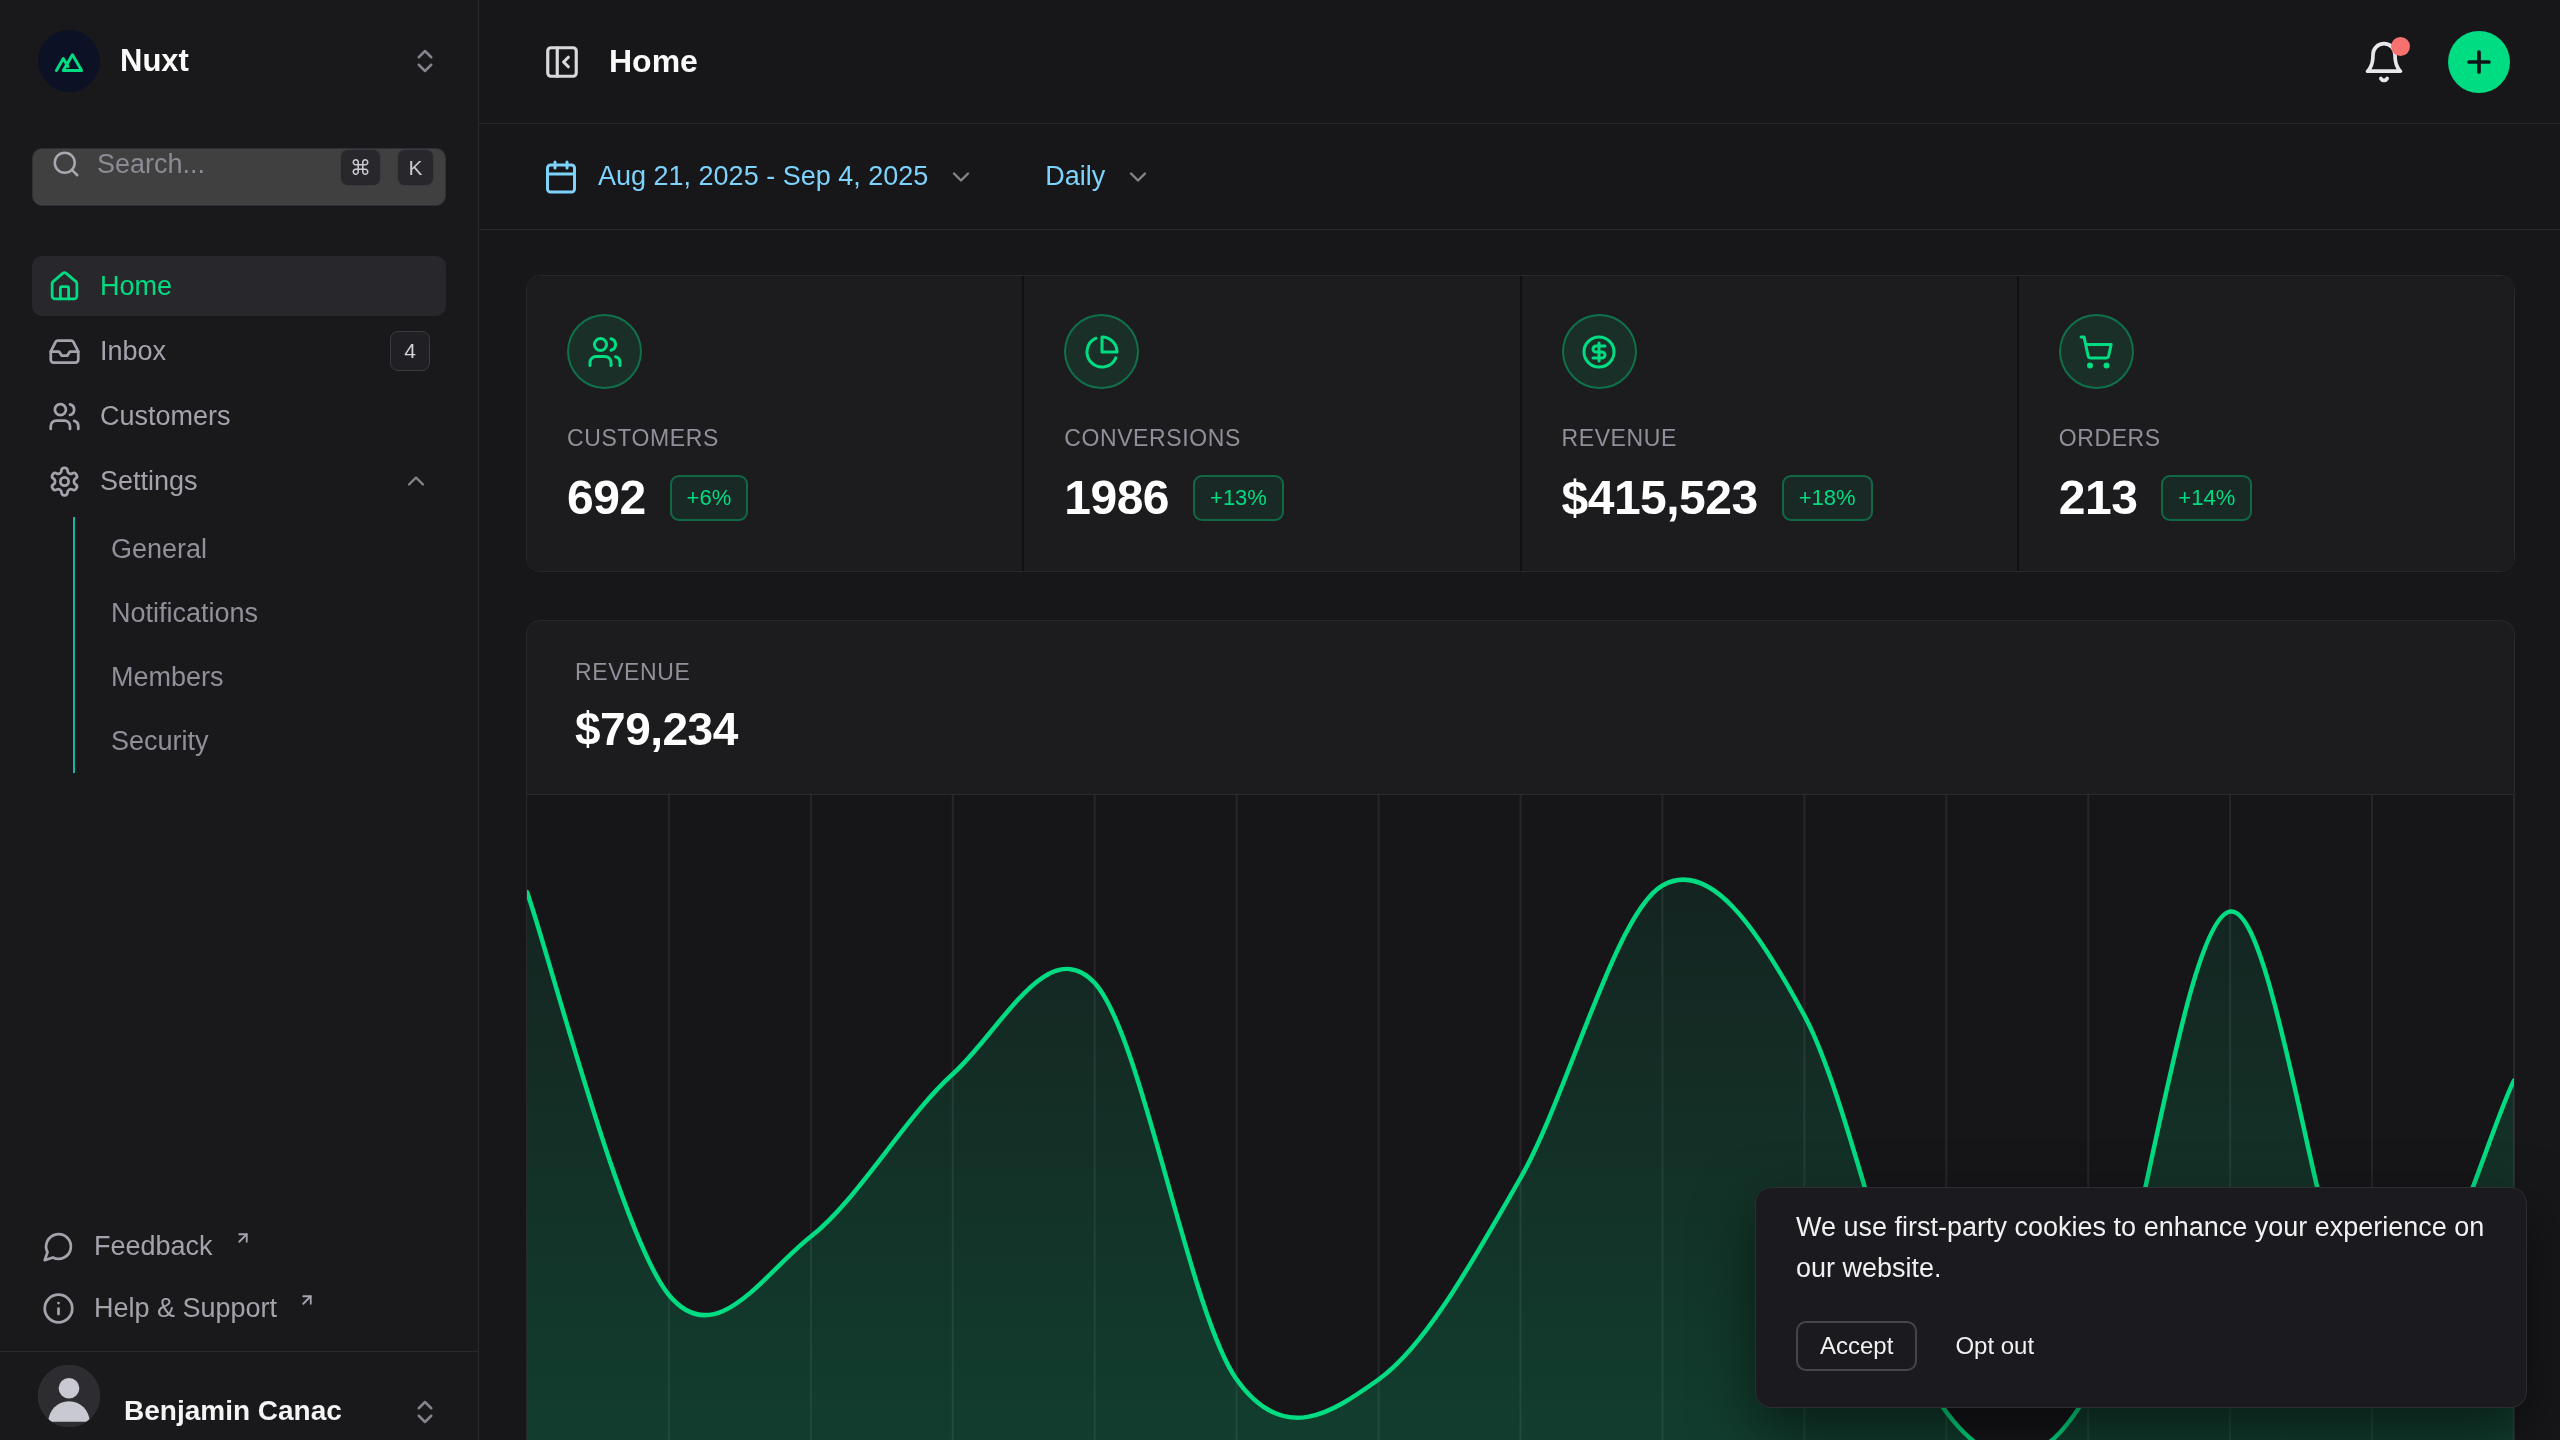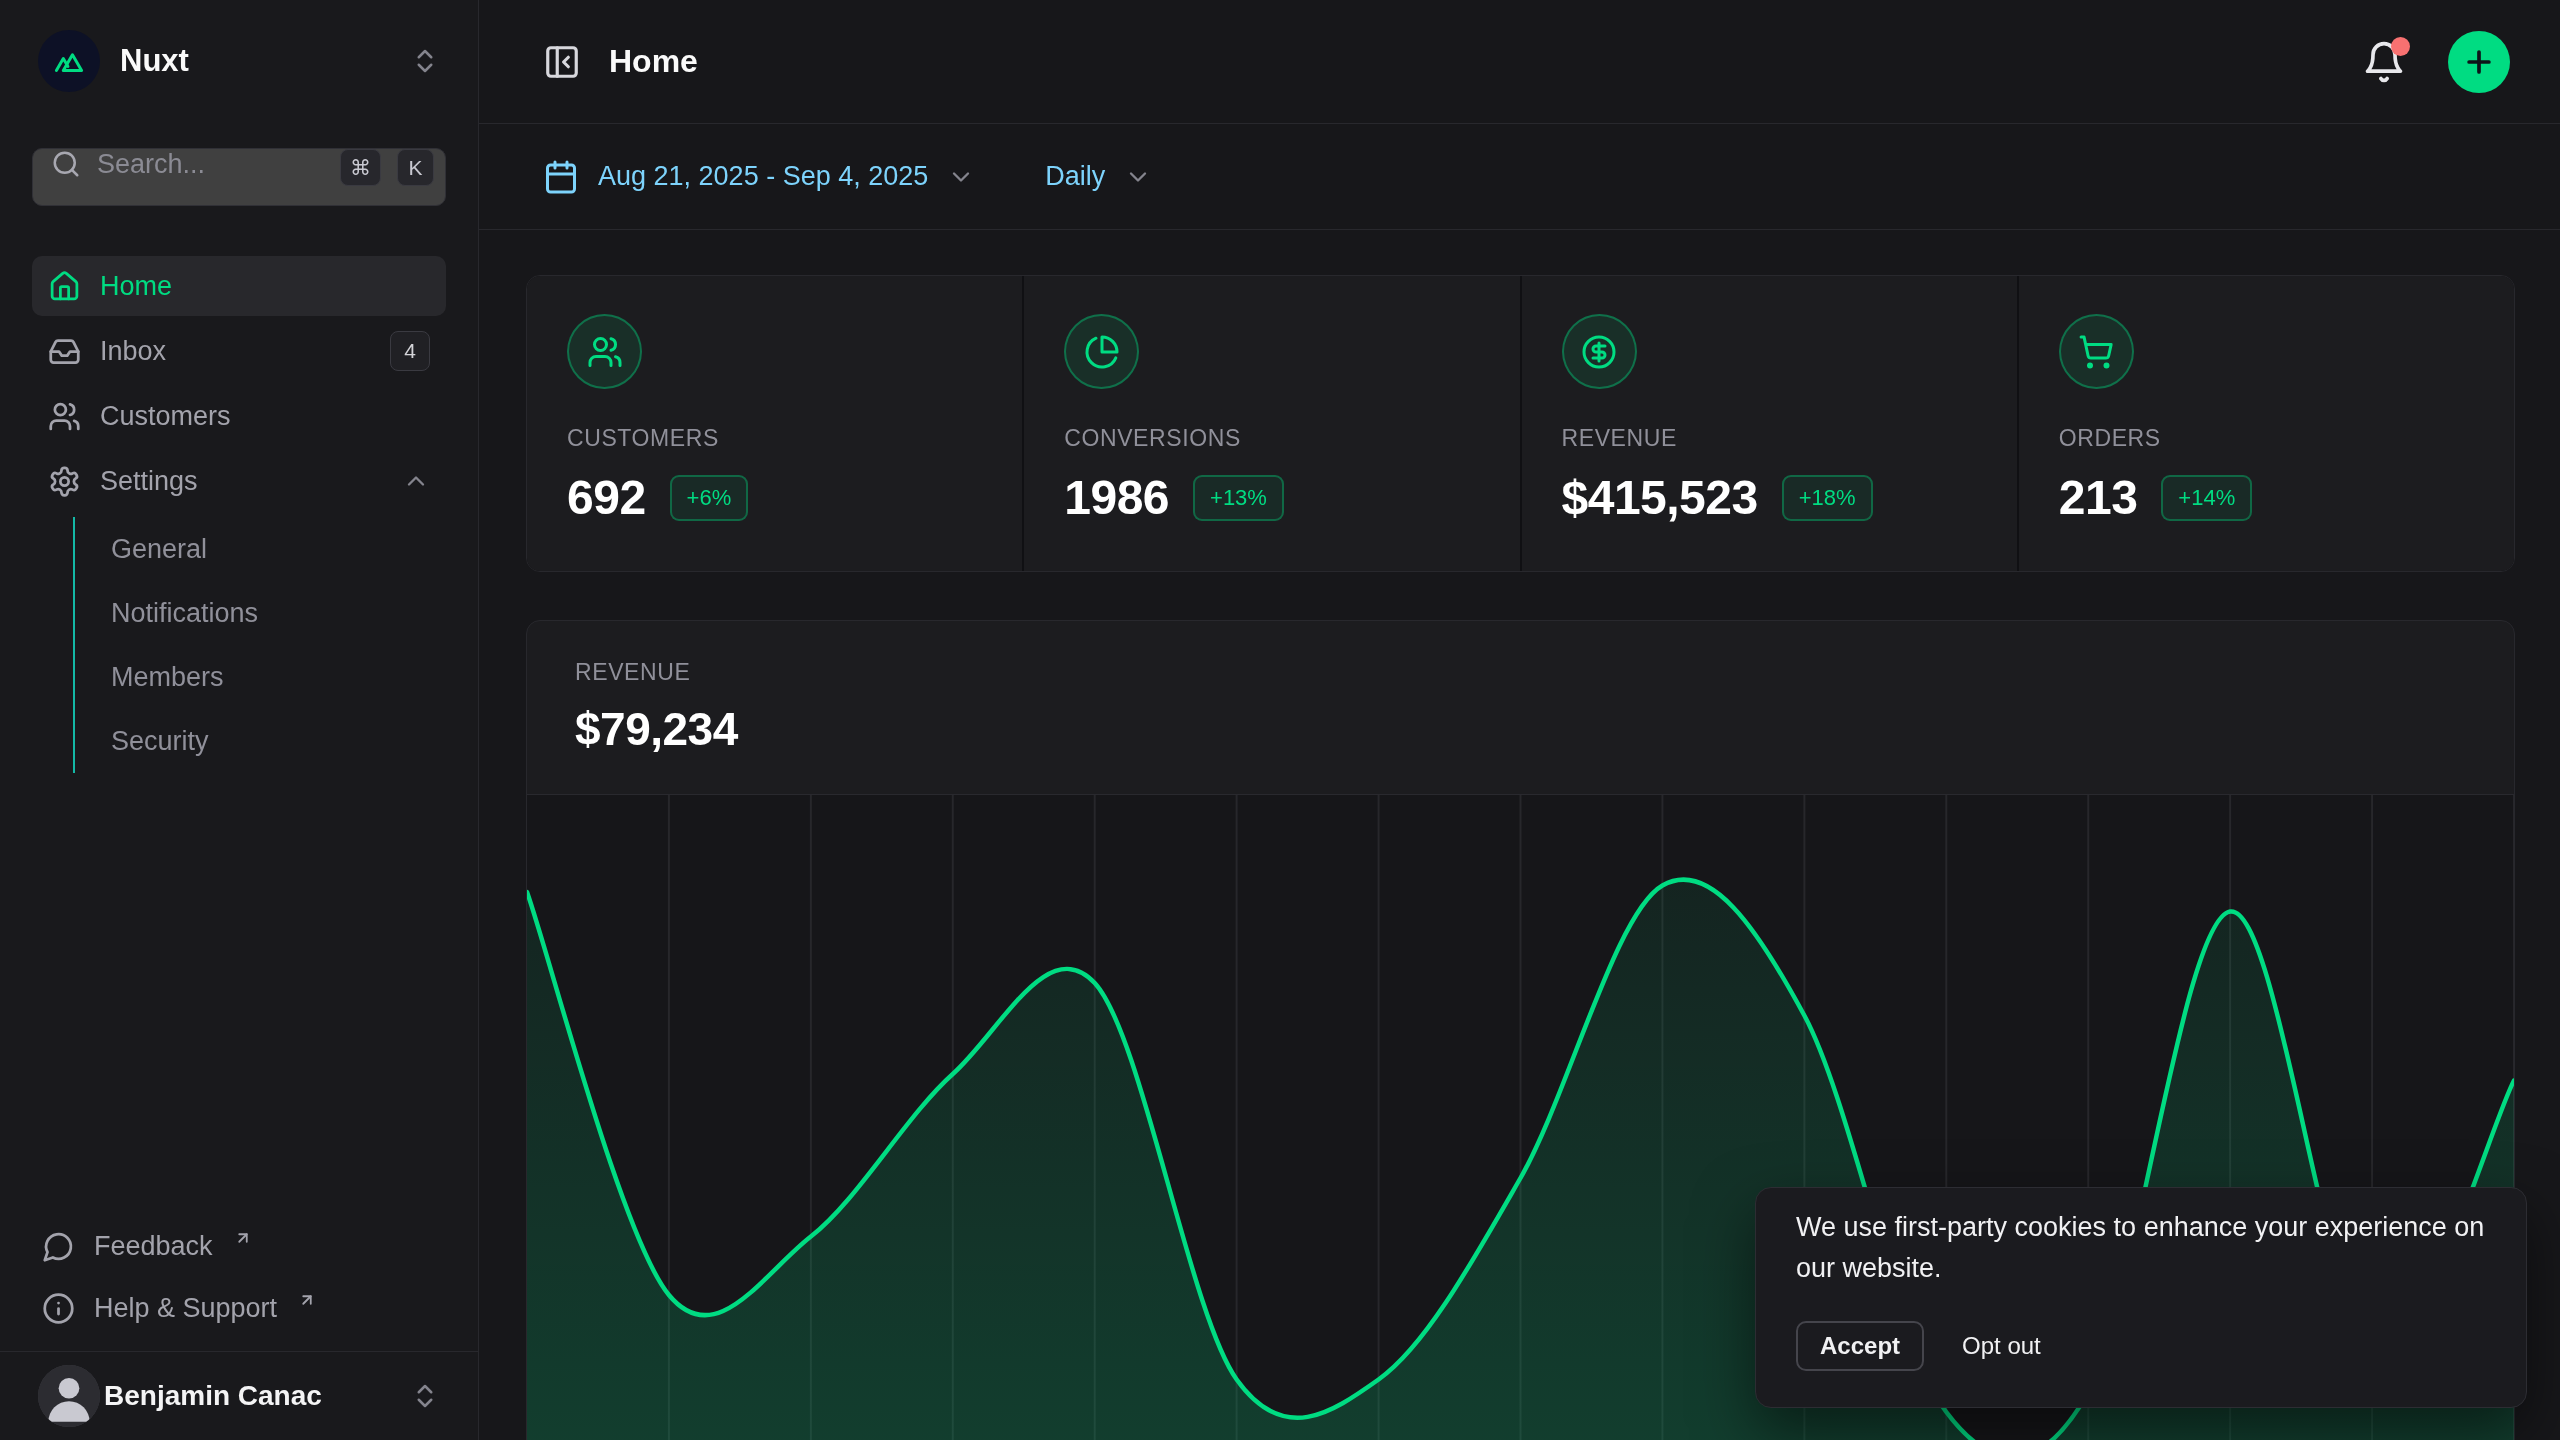--- a/index.html
+++ b/index.html
@@ -49,21 +49,21 @@
 
   .sidebar-bottom { margin-top:auto; }
   .footer-item {
     display:flex; align-items:center; gap:19px; height:58px; border-radius:10px;
     padding:0 10px; color:#a3a3ac; font-size:27px; cursor:pointer; margin-bottom:4px;
   }
   .ext-arrow { color:#a3a3ac; margin:-16px 0 0 2px; }
 
   .user-row {
     border-top:1px solid #28282d; margin:14px -32px 0; padding:13px 38px;
-    display:flex; align-items:center; gap:4px; cursor:pointer;
+    display:flex; align-items:flex-end; gap:24px; cursor:pointer;
   }
   .avatar { width:62px; height:62px; border-radius:50%; overflow:hidden; background:#3f3f46; }
   .user-name { font-size:28px; font-weight:600; color:#f4f4f5; }
   .user-caret { margin-left:auto; color:#84848d; }
 
   
   .main { flex:1; display:flex; flex-direction:column; min-width:0; }
   .header { height:124px; border-bottom:1px solid #28282d; display:flex; align-items:center; padding:0 50px 0 64px; }
   .collapse-btn { color:#d8d8dd; cursor:pointer; display:flex; }
   .page-title { font-size:32px; font-weight:700; color:#fafafa; margin-left:28px; }
@@ -109,21 +109,21 @@
   
   .cookie-banner {
     position:fixed; right:33px; bottom:32px; width:772px; z-index:10;
     background:#1b1b1f; border:1px solid #2d2d33; border-radius:16px;
     padding:19px 40px 36px; box-shadow:0 24px 60px rgba(0,0,0,0.5);
   }
   .cookie-text { font-size:27px; line-height:41px; color:#f1f1f3; }
   .cookie-actions { margin-top:32px; display:flex; align-items:center; gap:38px; }
   .accept-btn {
     background:transparent; border:2px solid #45454c; border-radius:10px;
-    padding:9px 22px; font-size:24px; color:#f1f1f3; font-family:inherit; cursor:pointer;font-weight:bold;
+    padding:9px 22px; font-size:24px; color:#f1f1f3; font-family:inherit; cursor:pointer;
   }
   .optout-btn { background:none; border:none; font-size:24px; color:#f1f1f3; font-family:inherit; cursor:pointer; }
 </style>
 </head>
 <body>
 
 <aside class="sidebar">
 
   <div class="brand-row">
     <span class="brand-logo">

